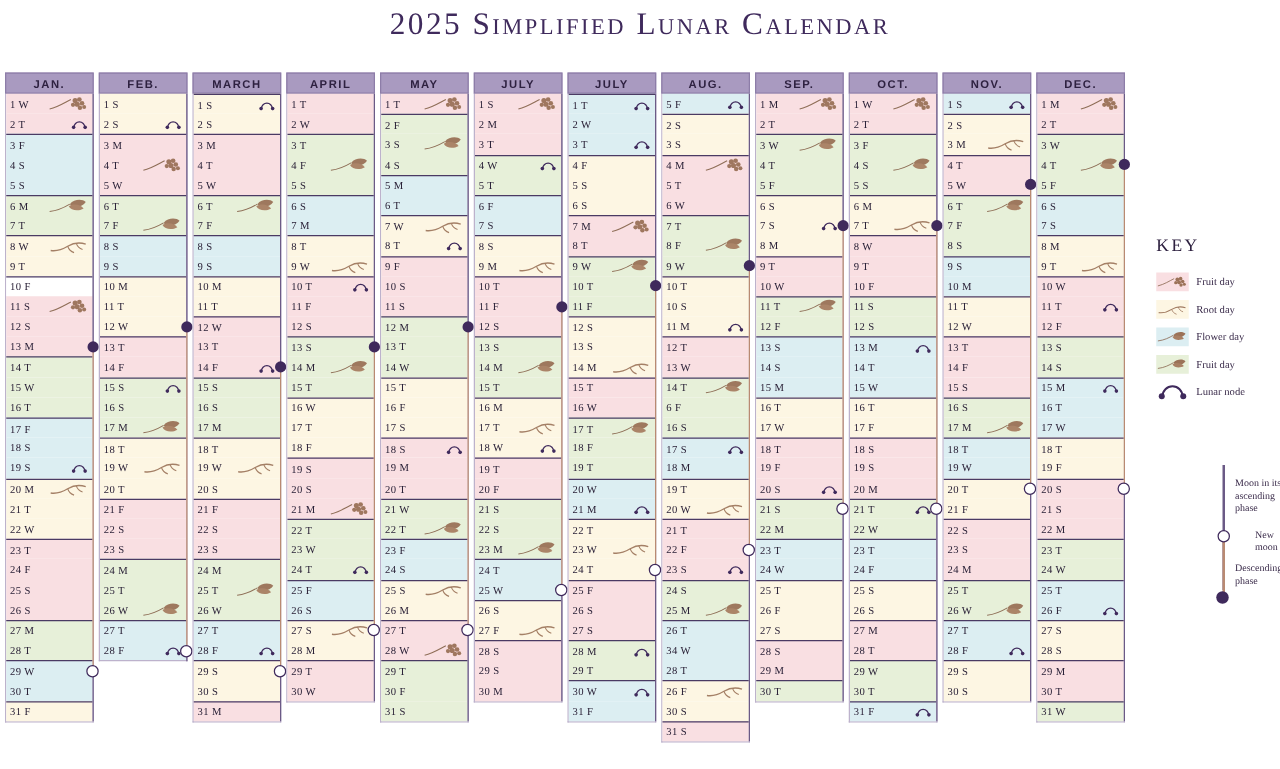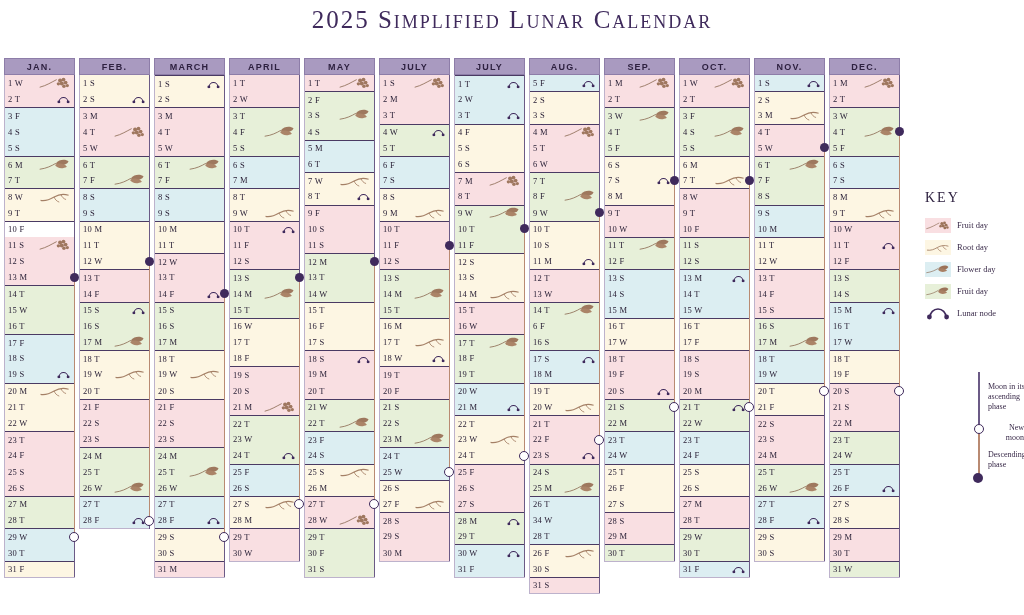--- a/index.html
+++ b/index.html
@@ -1973,16 +1973,16 @@
         <div class="keylabel">Lunar node</div>
       </div>
     </div>
 </div>
 <div id="keymoon">
   <div class="mline"></div>
   <div class="mline2"></div>
   <div class="kdot-new"></div>
   <div class="kdot-full"></div>
   <div class="mtxt" style="left:56px;top:14px;width:44px;">Moon in its ascending phase</div>
-  <div class="mtxt" style="left:72px;top:55px;text-align:right;">New moon</div>
+  <div class="mtxt" style="left:72px;top:55px;">New moon</div>
   <div class="mtxt" style="left:56px;top:82px;">Descending phase</div>
   <div class="mtxt" style="left:56px;top:104px;margin-left:47px;">Full moon</div>
 </div>
 
 </body></html>

